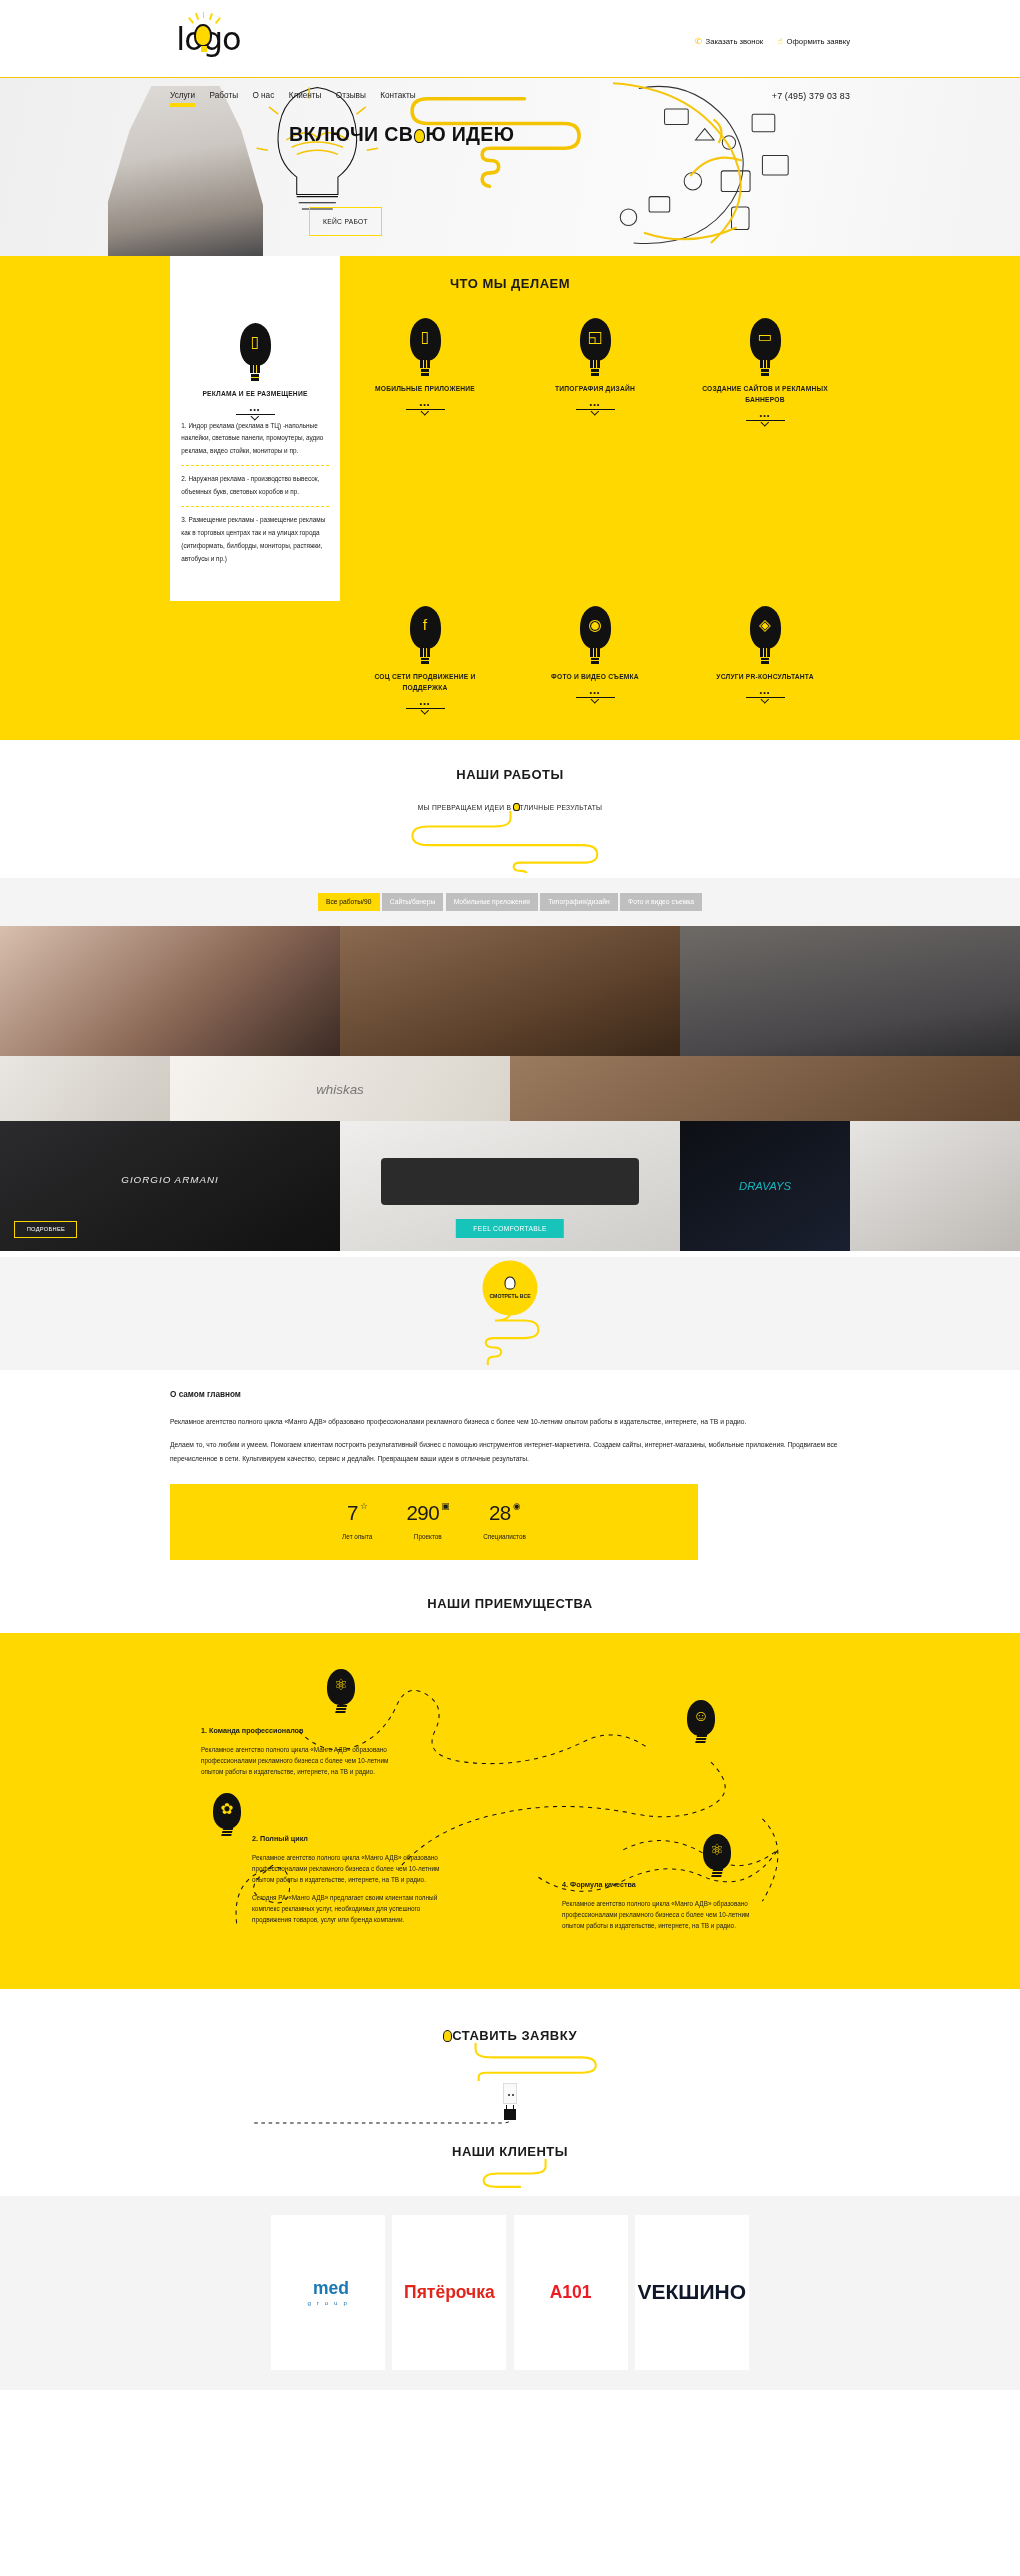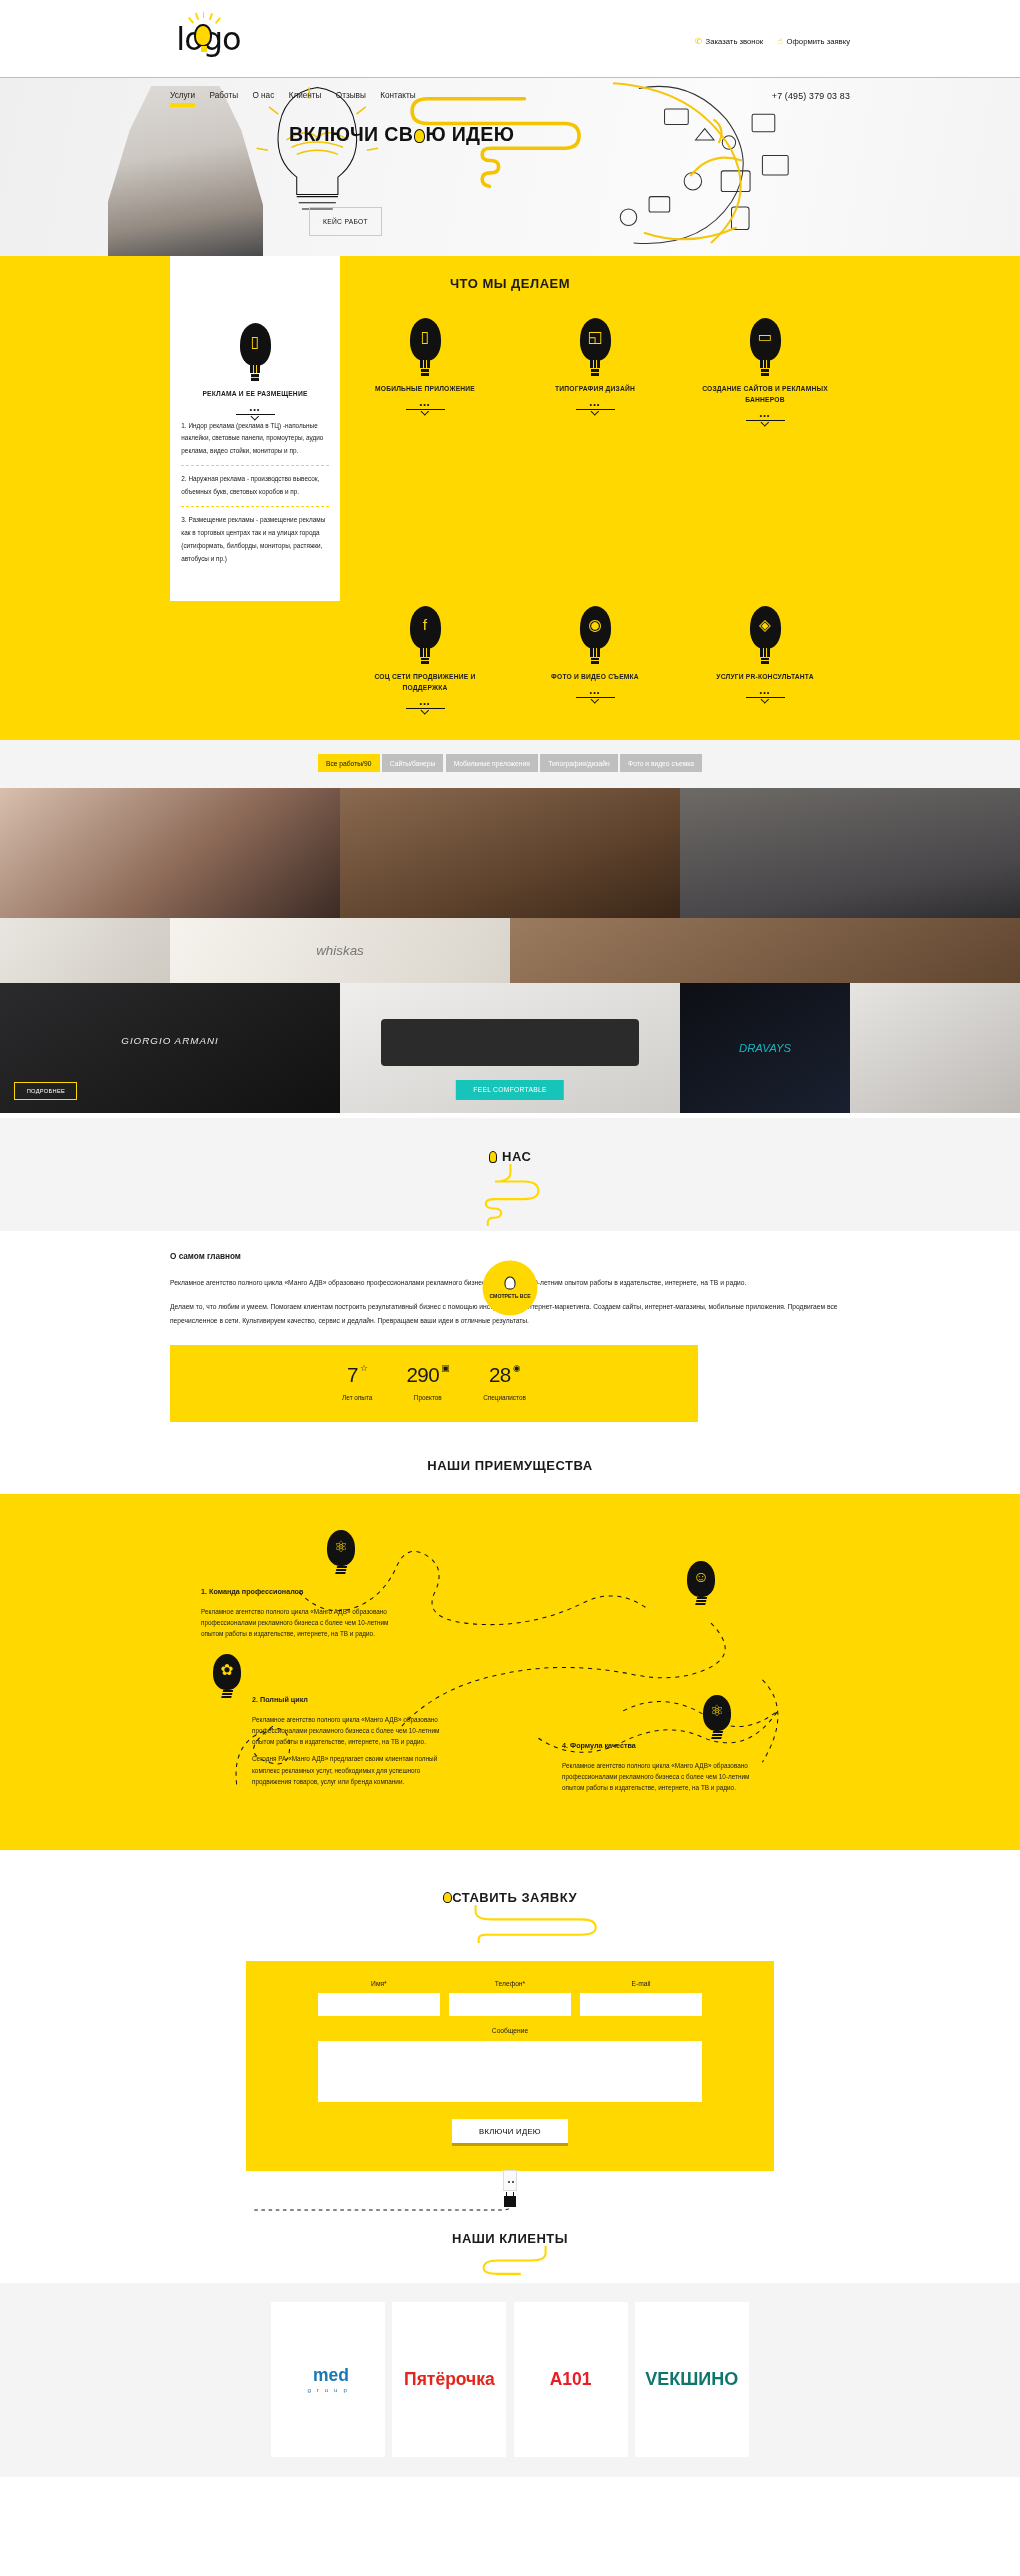--- a/index.html
+++ b/index.html
@@ -321,20 +321,27 @@
           <div class="dots-more">
             <div class="d">•••</div>
             <div class="ln"></div>
           </div>
         </div>
       </div>
   </div>
 </section>
 
 <section class="portfolio">
+  <div class="cord-head" style="background:#fff">
+    <h2>НАШИ РАБОТЫ</h2>
+    <div class="sub"><span>МЫ ПРЕВРАЩАЕМ ИДЕИ В </span><span style="display: inline-block; width: 6.2px; height: 7.7px; border: 1px solid rgb(17, 17, 17); border-radius: 50% 50% 42% 42%; background: rgb(255, 216, 0); vertical-align: -1px;"></span><span>ТЛИЧНЫЕ РЕЗУЛЬТАТЫ</span></div>
+    <svg class="cordsvg" width="289" height="62" viewBox="0 0 560 120">
+      <path d="M280 0 L280 14 Q280 30 250 30 L120 30 Q90 30 90 48 Q90 66 120 66 L420 66 Q448 66 448 84 Q448 100 420 100 L300 100 q-14 0 -14 8 t14 8 q12 0 12 8" stroke="#FFD800" stroke-width="4" fill="none"></path>
+    </svg>
+  </div>
   <div class="filters">
       <button type="button" class="active">Все работы/90</button>
       <button type="button">Сайты/банеры</button>
       <button type="button">Мобильные преложения</button>
       <button type="button">Типография/дизайн</button>
       <button type="button">Фото и видео съемка</button>
     </div>
   <div class="grid-works">
     <div class="w" style="grid-column:1/3;grid-row:1/3;background:linear-gradient(140deg,#d8bfae,#8d6a58 55%,#3b2a24)"></div>
     <div class="w" style="grid-column:3/5;grid-row:1/3;background:linear-gradient(160deg,#8a6a50,#5f432d 60%,#3a2718)"></div>
@@ -461,43 +468,20 @@
   </div>
 </section>
 
 <section class="formsec">
   <div class="cord-head" style="padding-top:15.5px;padding-bottom:3.1px">
     <h2><span class="obulb" style="display: inline-block; width: 8.8px; height: 11.3px; border: 1.5px solid rgb(17, 17, 17); border-radius: 50% 50% 42% 42%; background: rgb(255, 216, 0); vertical-align: -1.5px; margin-right: 0.5px;"></span><span>СТАВИТЬ ЗАЯВКУ</span></h2>
     <svg class="cordsvg" width="289" height="38" viewBox="0 0 560 74">
       <path d="M212 0 L212 12 Q212 28 244 28 L418 28 Q446 28 446 44 Q446 58 418 58 L232 58 q-14 0 -14 8 l0 8" stroke="#FFD800" stroke-width="4" fill="none"></path>
     </svg>
   </div>
-  <form class="form-box">
-    <div class="frow">
-      <div class="fld">
-        <label>Имя*</label>
-        <input type="text" value="" style="">
-      </div>
-      <div class="fld">
-        <label>Телефон*</label>
-        <input type="text" value="" style="">
-      </div>
-      <div class="fld">
-        <label>E-mail</label>
-        <input type="text" value="" style="">
-      </div>
-    </div>
-    <div class="fld msg">
-      <label>Сообщение</label>
-      <textarea style=""></textarea>
-    </div>
-    <div class="submit-wrap">
-      <button type="button" class="submit">ВКЛЮЧИ ИДЕЮ</button>
-    </div>
-  </form>
   <div class="plug">
     <div class="socket">
         <i style="left:3.6px"></i>
         <i style="left:7.7px"></i>
       </div>
     <div class="plugbody">
       <span class="plugpin" style="left:1.5px"></span>
         <span class="plugpin" style="left:8.2px"></span>
     </div>
     <svg width="528" height="41" style="position:absolute;left:0;top:0" viewBox="0 0 1024 80">
@@ -528,21 +512,21 @@
           </div>
         </div>
         <div class="clogo">
           <div style="text-align:center">
             <div style="font-size:17.5px;font-weight:700;color:#ec1c24">A101</div>
             <div style="font-size:6.2px;letter-spacing:2.1px;color:#ec1c24"></div>
           </div>
         </div>
         <div class="clogo">
           <div style="text-align:center">
-            <div style="font-size:18px;font-weight:700;color:#0f766e">VЕКШИНO</div>
+            <div style="font-size:21px;font-weight:700;color:#0f172a">VЕКШИНO</div>
             <div style="font-size:6.2px;letter-spacing:2.1px;color:#111111"></div>
           </div>
         </div>
       </div>
 
   </div>
 
 </section>
 
 

